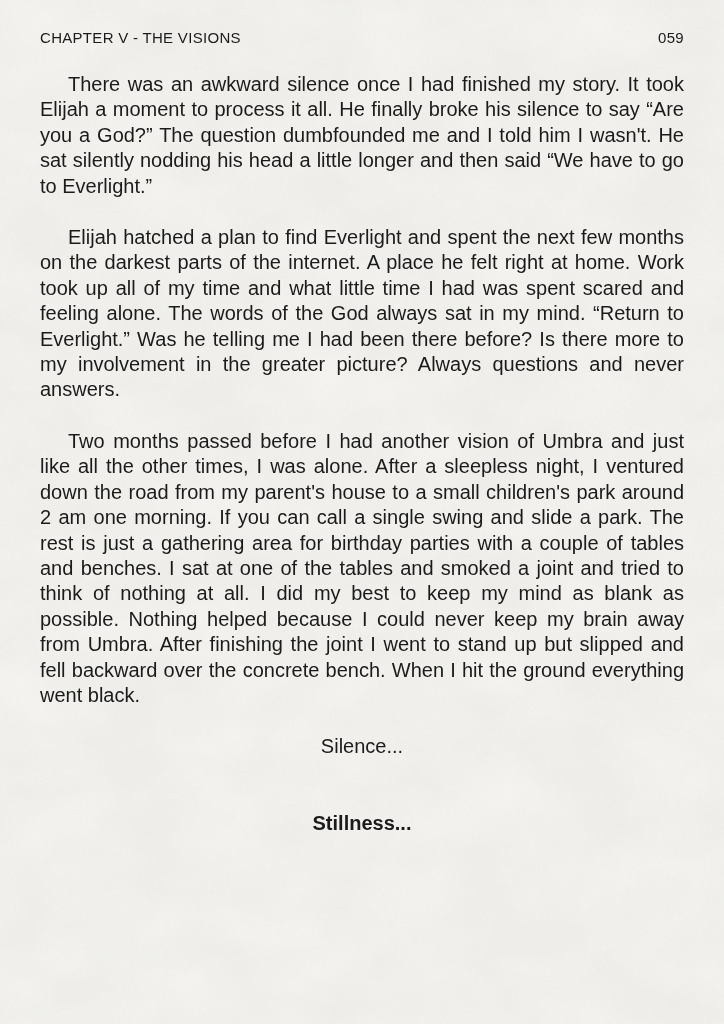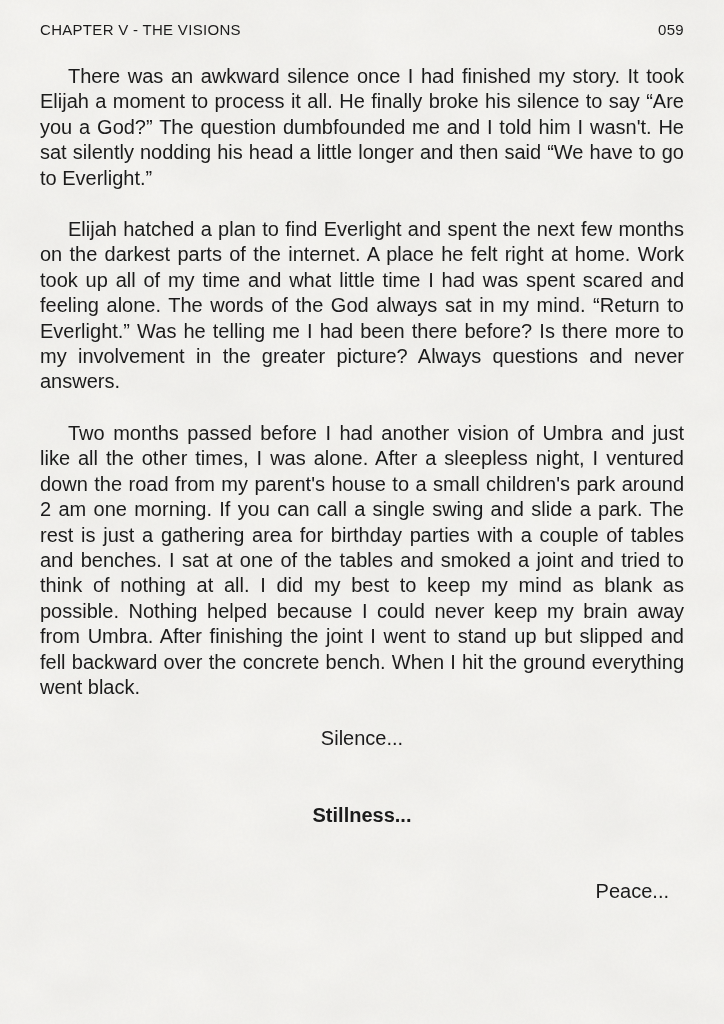--- a/index.html
+++ b/index.html
@@ -22,21 +22,21 @@
     height: 1024px;
     pointer-events: none;
     z-index: 0;
   }
   .page {
     position: relative;
     z-index: 1;
     box-sizing: border-box;
     width: 724px;
     height: 1024px;
-    padding: 20px 40px;
+    padding: 28px 40px;
   }
   .page-header {
     display: flex;
     justify-content: space-between;
     align-items: baseline;
     font-size: 15px;
     line-height: 20px;
     letter-spacing: 0.3px;
     margin-bottom: 24px;
   }
@@ -80,16 +80,15 @@
     <span>059</span>
   </div>
 
   <div class="body-text">
     <p class="para">There was an awkward silence once I had finished my story. It took Elijah a moment to process it all. He finally broke his silence to say “Are you a God?” The question dumbfounded me and I told him I wasn't. He sat silently nodding his head a little longer and then said “We have to go to Everlight.”</p>
     <p class="para">Elijah hatched a plan to find Everlight and spent the next few months on the darkest parts of the internet. A place he felt right at home. Work took up all of my time and what little time I had was spent scared and feeling alone. The words of the God always sat in my mind. “Return to Everlight.” Was he telling me I had been there before? Is there more to my involvement in the greater picture? Always questions and never answers.</p>
     <p class="para">Two months passed before I had another vision of Umbra and just like all the other times, I was alone. After a sleepless night, I ventured down the road from my parent's house to a small children's park around 2 am one morning. If you can call a single swing and slide a park. The rest is just a gathering area for birthday parties with a couple of tables and benches. I sat at one of the tables and smoked a joint and tried to think of nothing at all. I did my best to keep my mind as blank as possible. Nothing helped because I could never keep my brain away from Umbra. After finishing the joint I went to stand up but slipped and fell backward over the concrete bench. When I hit the ground everything went black.</p>
 
     <p class="closing-left">Silence...</p>
     <p class="closing-center">Stillness...</p>
-    <p class="closing-right">Peace...</p>
   </div>
 
 </div>
 
 </body></html>

